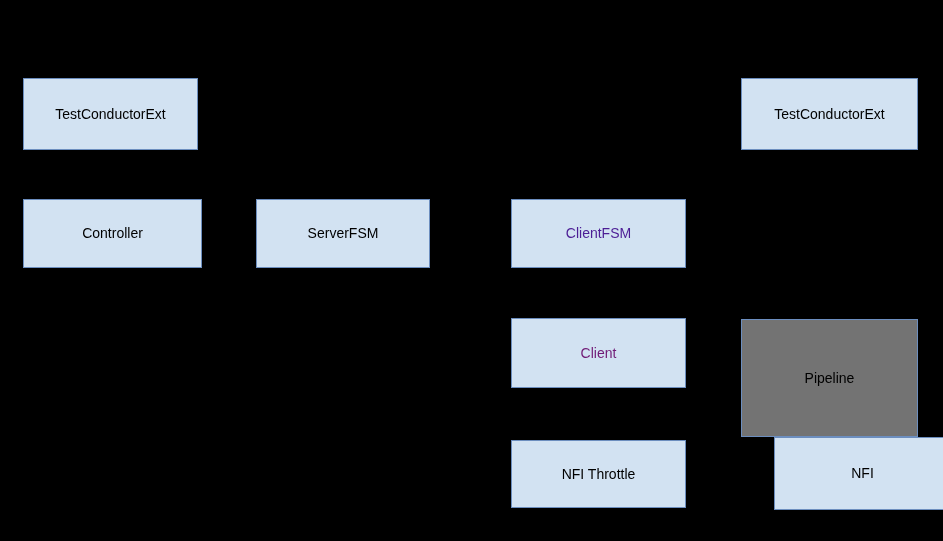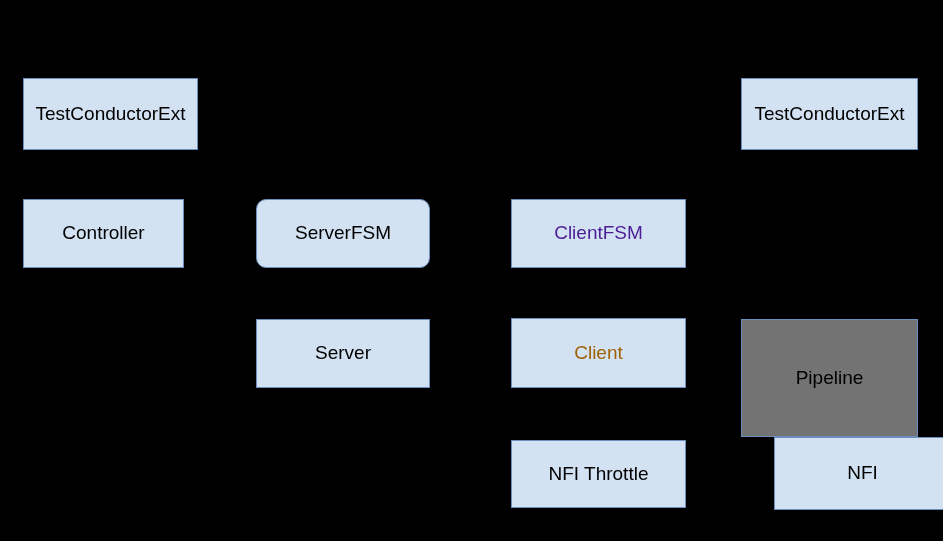--- a/index.html
+++ b/index.html
@@ -21,21 +21,21 @@
   .node {
     position: absolute;
     box-sizing: border-box;
     background: #d2e2f2;
     border: 1px solid #6c8ebf;
     display: flex;
     align-items: center;
     justify-content: center;
     text-align: center;
     color: #000000;
-    font-size: 19px;
+    font-size: 14px;
     line-height: 1.2;
     font-family: "Liberation Sans", sans-serif;
     -webkit-font-smoothing: antialiased;
   }
   .node-label {
     display: block;
     padding: 0 6px;
     white-space: nowrap;
   }
   
@@ -45,33 +45,30 @@
 </head>
 <body>
 
 <div id="canvas" style="width: 943px; height: 541px; background: rgb(0, 0, 0);">
     <div class="node" style="left: 23px; top: 78px; width: 175px; height: 72px; background: rgb(210, 226, 242); border-color: rgb(108, 142, 191); color: rgb(0, 0, 0);">
       <span class="node-label">TestConductorExt</span>
     </div>
     <div class="node" style="left: 741px; top: 78px; width: 177px; height: 72px; background: rgb(210, 226, 242); border-color: rgb(108, 142, 191); color: rgb(0, 0, 0);">
       <span class="node-label">TestConductorExt</span>
     </div>
-    <div class="node" style="left: 23px; top: 199px; width: 161px; height: 69px; background: rgb(210, 226, 242); border-color: rgb(108, 142, 191); color: rgb(0, 0, 0);">
+    <div class="node" style="left: 23px; top: 199px; width: 179px; height: 69px; background: rgb(210, 226, 242); border-color: rgb(108, 142, 191); color: rgb(0, 0, 0);">
       <span class="node-label">Controller</span>
     </div>
-    <div class="node" style="left: 256px; top: 199px; width: 174px; height: 69px; background: rgb(210, 226, 242); border-color: rgb(108, 142, 191); color: rgb(0, 0, 0); border-radius: 10px;">
+    <div class="node" style="left: 256px; top: 199px; width: 174px; height: 69px; background: rgb(210, 226, 242); border-color: rgb(108, 142, 191); color: rgb(0, 0, 0);">
       <span class="node-label">ServerFSM</span>
     </div>
     <div class="node" style="left: 511px; top: 199px; width: 175px; height: 69px; background: rgb(210, 226, 242); border-color: rgb(108, 142, 191); color: #4c1d95;">
       <span class="node-label">ClientFSM</span>
     </div>
-    <div class="node" style="left: 256px; top: 319px; width: 174px; height: 69px; background: rgb(210, 226, 242); border-color: rgb(108, 142, 191); color: rgb(0, 0, 0);">
-      <span class="node-label">Server</span>
-    </div>
-    <div class="node" style="left: 511px; top: 318px; width: 175px; height: 70px; background: rgb(210, 226, 242); border-color: rgb(108, 142, 191); color: #a16207;">
+    <div class="node" style="left: 511px; top: 318px; width: 175px; height: 70px; background: rgb(210, 226, 242); border-color: rgb(108, 142, 191); color: #701a75;">
       <span class="node-label">Client</span>
     </div>
     <div class="node stacked-top" style="left: 741px; top: 319px; width: 177px; height: 118px; background: #737373; border-color: rgb(108, 142, 191); color: rgb(0, 0, 0);">
       <span class="node-label">Pipeline</span>
     </div>
     <div class="node" style="left: 511px; top: 440px; width: 175px; height: 68px; background: rgb(210, 226, 242); border-color: rgb(108, 142, 191); color: rgb(0, 0, 0);">
       <span class="node-label">NFI Throttle</span>
     </div>
     <div class="node stacked-bottom" style="left: 741px; top: 437px; width: 177px; height: 73px; background: rgb(210, 226, 242); border-color: rgb(108, 142, 191); color: rgb(0, 0, 0);">
       <span class="node-label">NFI</span>

